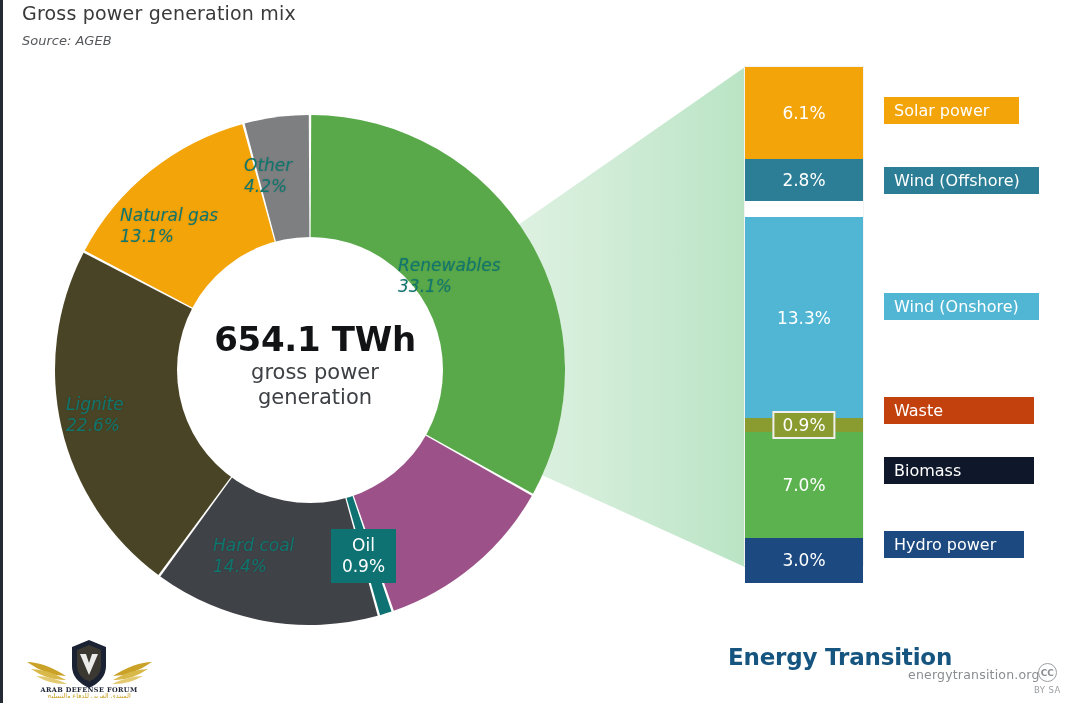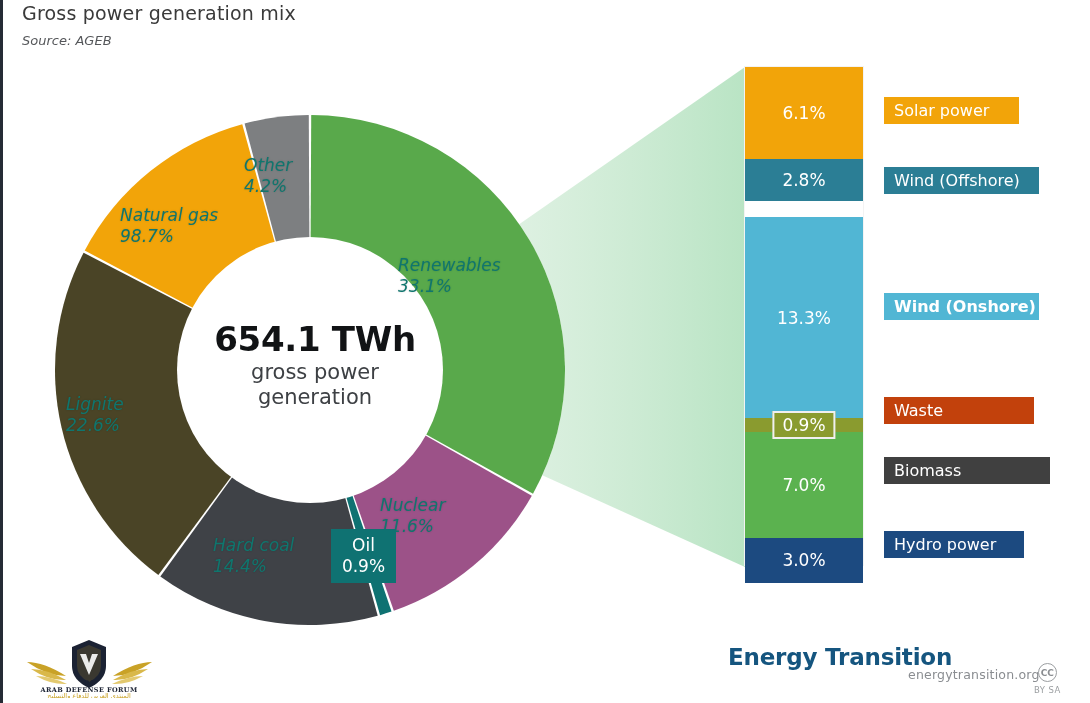--- a/index.html
+++ b/index.html
@@ -169,31 +169,28 @@
           <path d="M 255 255 L 29.707812579208735 135.5494651031019 A 255 255 0 0 1 187.23970333392867 9.167654293162627 Z" fill="#f2a409"></path>
           <path d="M 255 255 L 189.60261012695946 8.528538370476781 A 255 255 0 0 1 253.77609256118183 0.002937172638780794 Z" fill="#7d7f81"></path>
         </g>
       <circle cx="255" cy="255" r="133" fill="#ffffff"></circle>
     </svg>
   </div>
 
   <div class="slice-label" style="left:398px; top:255px; width:140px;">
     <span>Renewables</span><br><span>33.1%</span>
   </div>
-  <div class="slice-label" style="left:380px; top:495px; width:110px;">
-    <span>Nuclear</span><br><span>11.6%</span>
-  </div>
   <div class="slice-label" style="left:213px; top:535px; width:125px;">
     <span>Hard coal</span><br><span>14.4%</span>
   </div>
   <div class="slice-label" style="left:66px; top:394px; width:115px;">
     <span>Lignite</span><br><span>22.6%</span>
   </div>
   <div class="slice-label" style="left:120px; top:205px; width:130px;">
-    <span>Natural gas</span><br><span>98.7%</span>
+    <span>Natural gas</span><br><span>13.1%</span>
   </div>
   <div class="slice-label" style="left:244px; top:155px; width:92px;">
     <span>Other</span><br><span>4.2%</span>
   </div>
 
   <div id="oil-callout">
     <span>Oil</span>
     <span>0.9%</span>
   </div>
 
@@ -225,27 +222,27 @@
       </div>
     </div>
 
   <div id="legend">
       <div class="legend-item" style="background: rgb(242, 164, 9); left: 884px; top: 97px; width: 135px;">
         <span>Solar power</span>
       </div>
       <div class="legend-item" style="background: rgb(43, 126, 149); left: 884px; top: 167px; width: 155px;">
         <span>Wind (Offshore)</span>
       </div>
-      <div class="legend-item" style="background: rgb(81, 182, 212); left: 884px; top: 293px; width: 155px; font-weight: bold;">
+      <div class="legend-item" style="background: rgb(81, 182, 212); left: 884px; top: 293px; width: 155px;">
         <span>Wind (Onshore)</span>
       </div>
       <div class="legend-item" style="background: #c2410c; left: 884px; top: 397px; width: 150px;">
         <span>Waste</span>
       </div>
-      <div class="legend-item" style="background: #404040; left: 884px; top: 457px; width: 166px;">
+      <div class="legend-item" style="background: #0f172a; left: 884px; top: 457px; width: 150px;">
         <span>Biomass</span>
       </div>
       <div class="legend-item" style="background: rgb(28, 74, 128); left: 884px; top: 531px; width: 140px;">
         <span>Hydro power</span>
       </div>
     </div>
 
   <svg id="adf-logo" viewBox="0 0 135 62">
     <path d="M67 4 L84 11 L84 30 Q84 44 67 52 Q50 44 50 30 L50 11 Z" fill="#1b2233"></path>
     <path d="M67 9 L79 14 L79 30 Q79 40 67 46 Q55 40 55 30 L55 14 Z" fill="#c9a227" opacity="0.18"></path>

